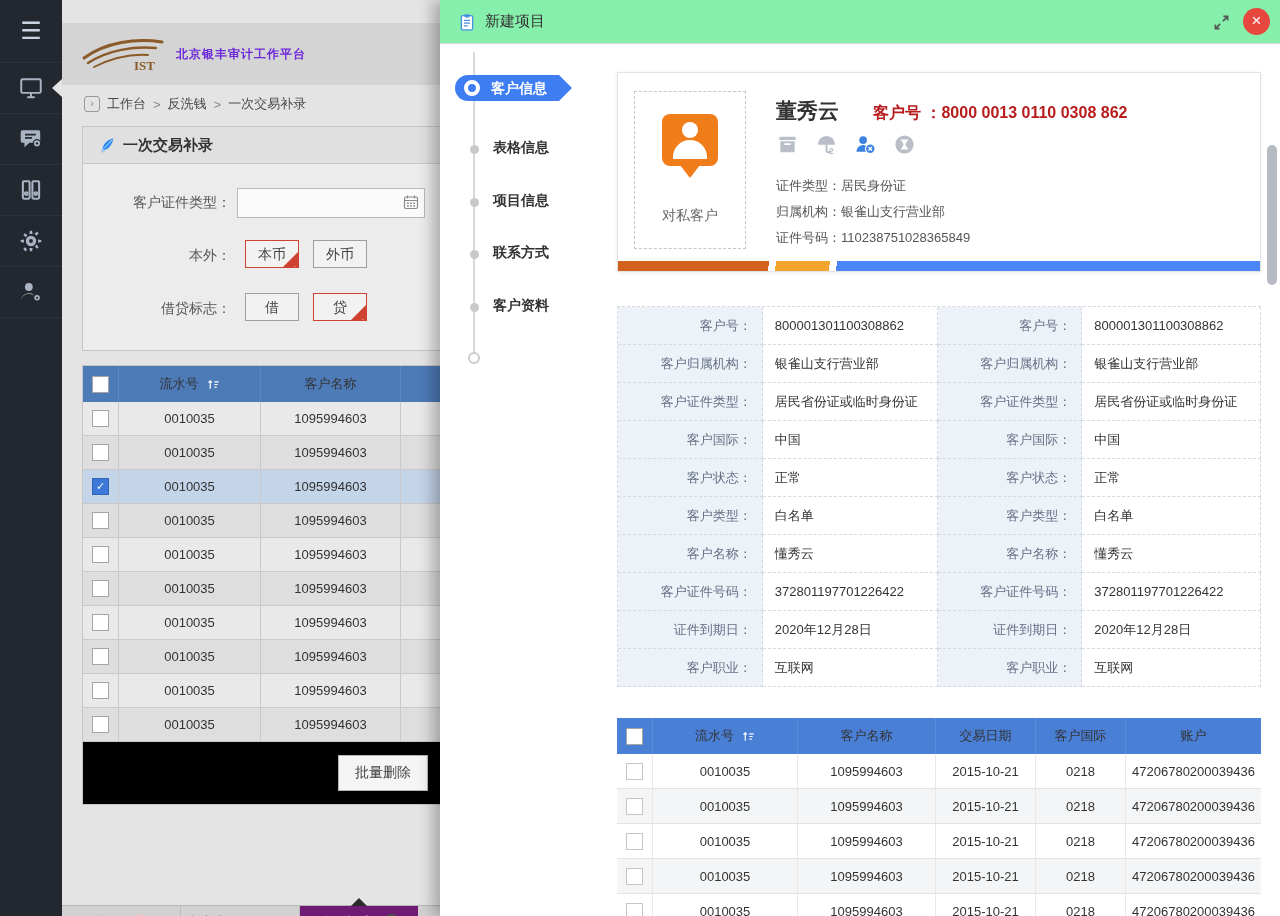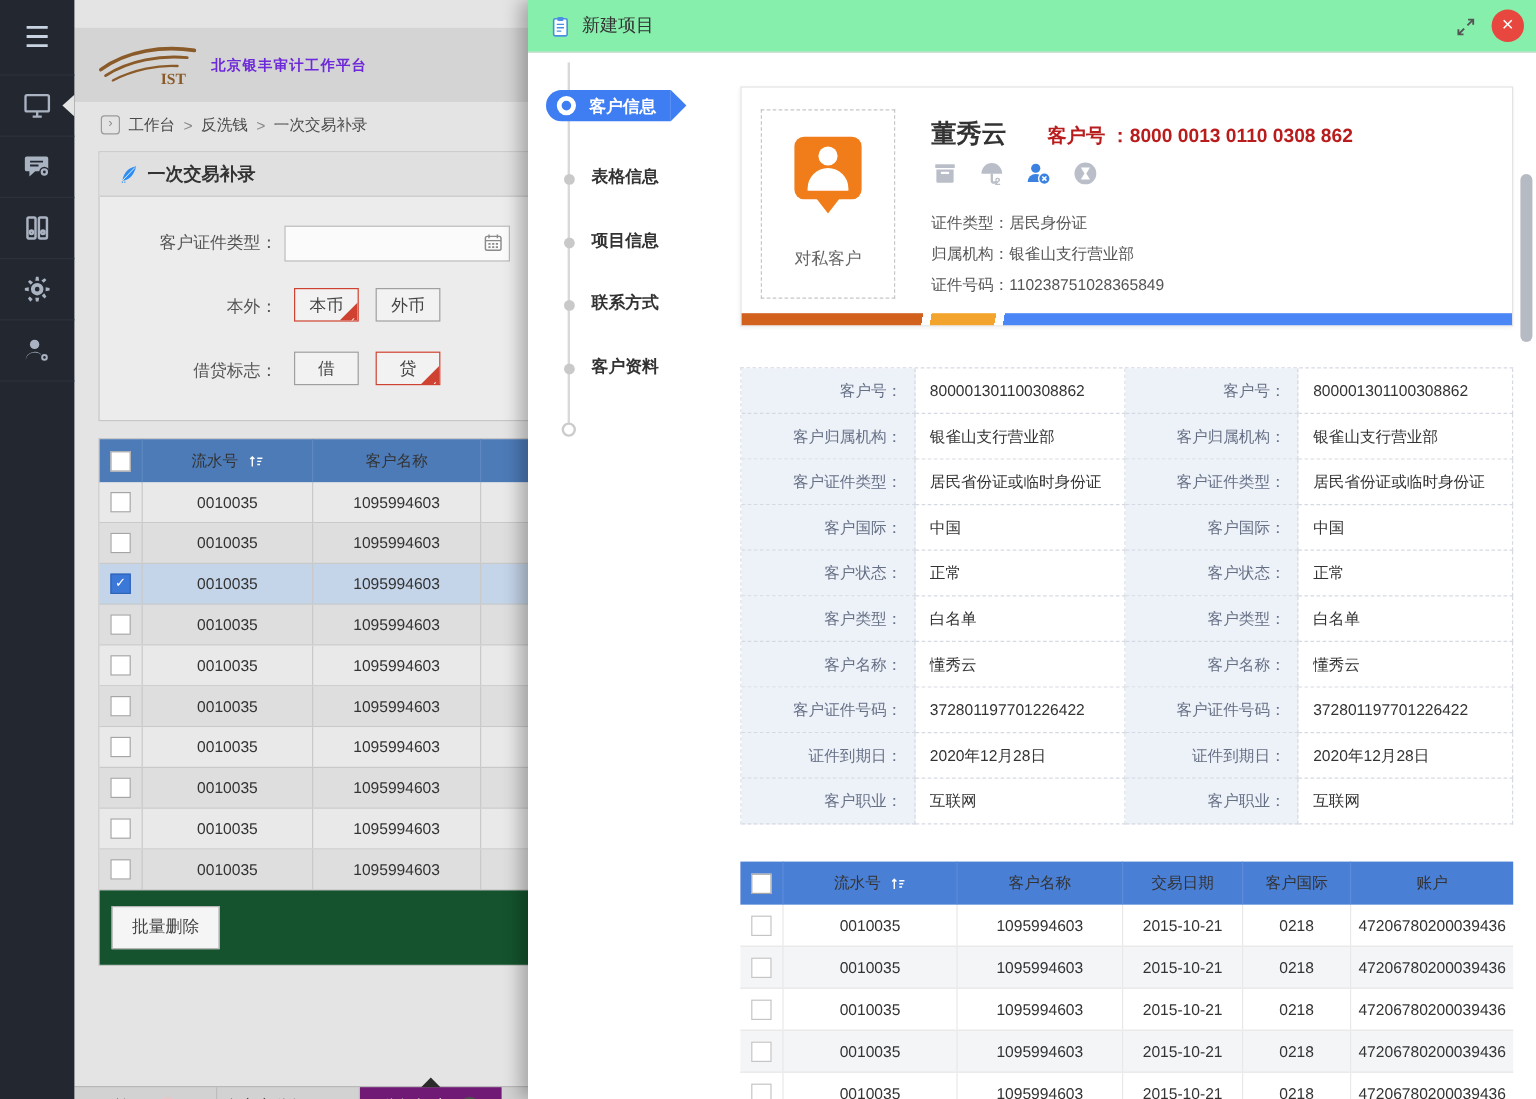--- a/index.html
+++ b/index.html
@@ -44,21 +44,21 @@
   .lrow.selrow{background:#c4d4e9;}
   .c{display:flex;align-items:center;justify-content:center;height:100%;border-right:1px solid #c9c9c9;box-sizing:border-box;font-size:13px;color:#333;}
   .lhead .c{border-right:1px solid #5d88c0;}
   .cb-c{width:36px;flex:none;}
   .c1{width:142px;flex:none;}
   .c2{width:140px;flex:none;}
   .c3{width:160px;flex:none;}
   .cb{width:15px;height:15px;border:1px solid #a5a5a5;background:#fff;font-size:11px;line-height:15px;text-align:center;color:#fff;cursor:pointer;}
   .cb.cbon{background:#3c78d8;border-color:#2f63b8;}
   .sorticon{margin-left:8px;display:inline-block;}
-  .box2-foot{padding:13px 10px;background:#14532d;}
+  .box2-foot{padding:13px 10px;background:#000000;text-align:center;}
   .btn-del{display:inline-block;padding:8px 16px;background:#f5f5f5;border:1px solid #b5b5b5;color:#444;font-size:14px;cursor:pointer;}
   
   .ftabs{position:absolute;left:0;bottom:0;width:100%;height:33px;background:#d2d2d2;border-top:1px solid #b8b8b8;display:flex;}
   .ftab{position:relative;width:118px;display:flex;align-items:center;justify-content:center;gap:9px;border-right:1px solid #bdbdbd;font-size:14px;color:#444;cursor:pointer;}
   .ftab.on{background:#701a75;color:#fff;border-right:none;}
   .ftab-x{width:17px;height:17px;border-radius:50%;text-align:center;line-height:16px;font-size:13px;cursor:pointer;}
   .x-red{color:#d83a2c;background:#e4c9c9;}
   .x-gray{color:#8a8a8a;}
   .x-dark{color:#ddd;background:#4e4e4e;}
   .notch{position:absolute;top:-8px;left:50%;margin-left:-8px;width:0;height:0;border-left:8px solid transparent;border-right:8px solid transparent;border-bottom:8px solid #2b2b2b;}

